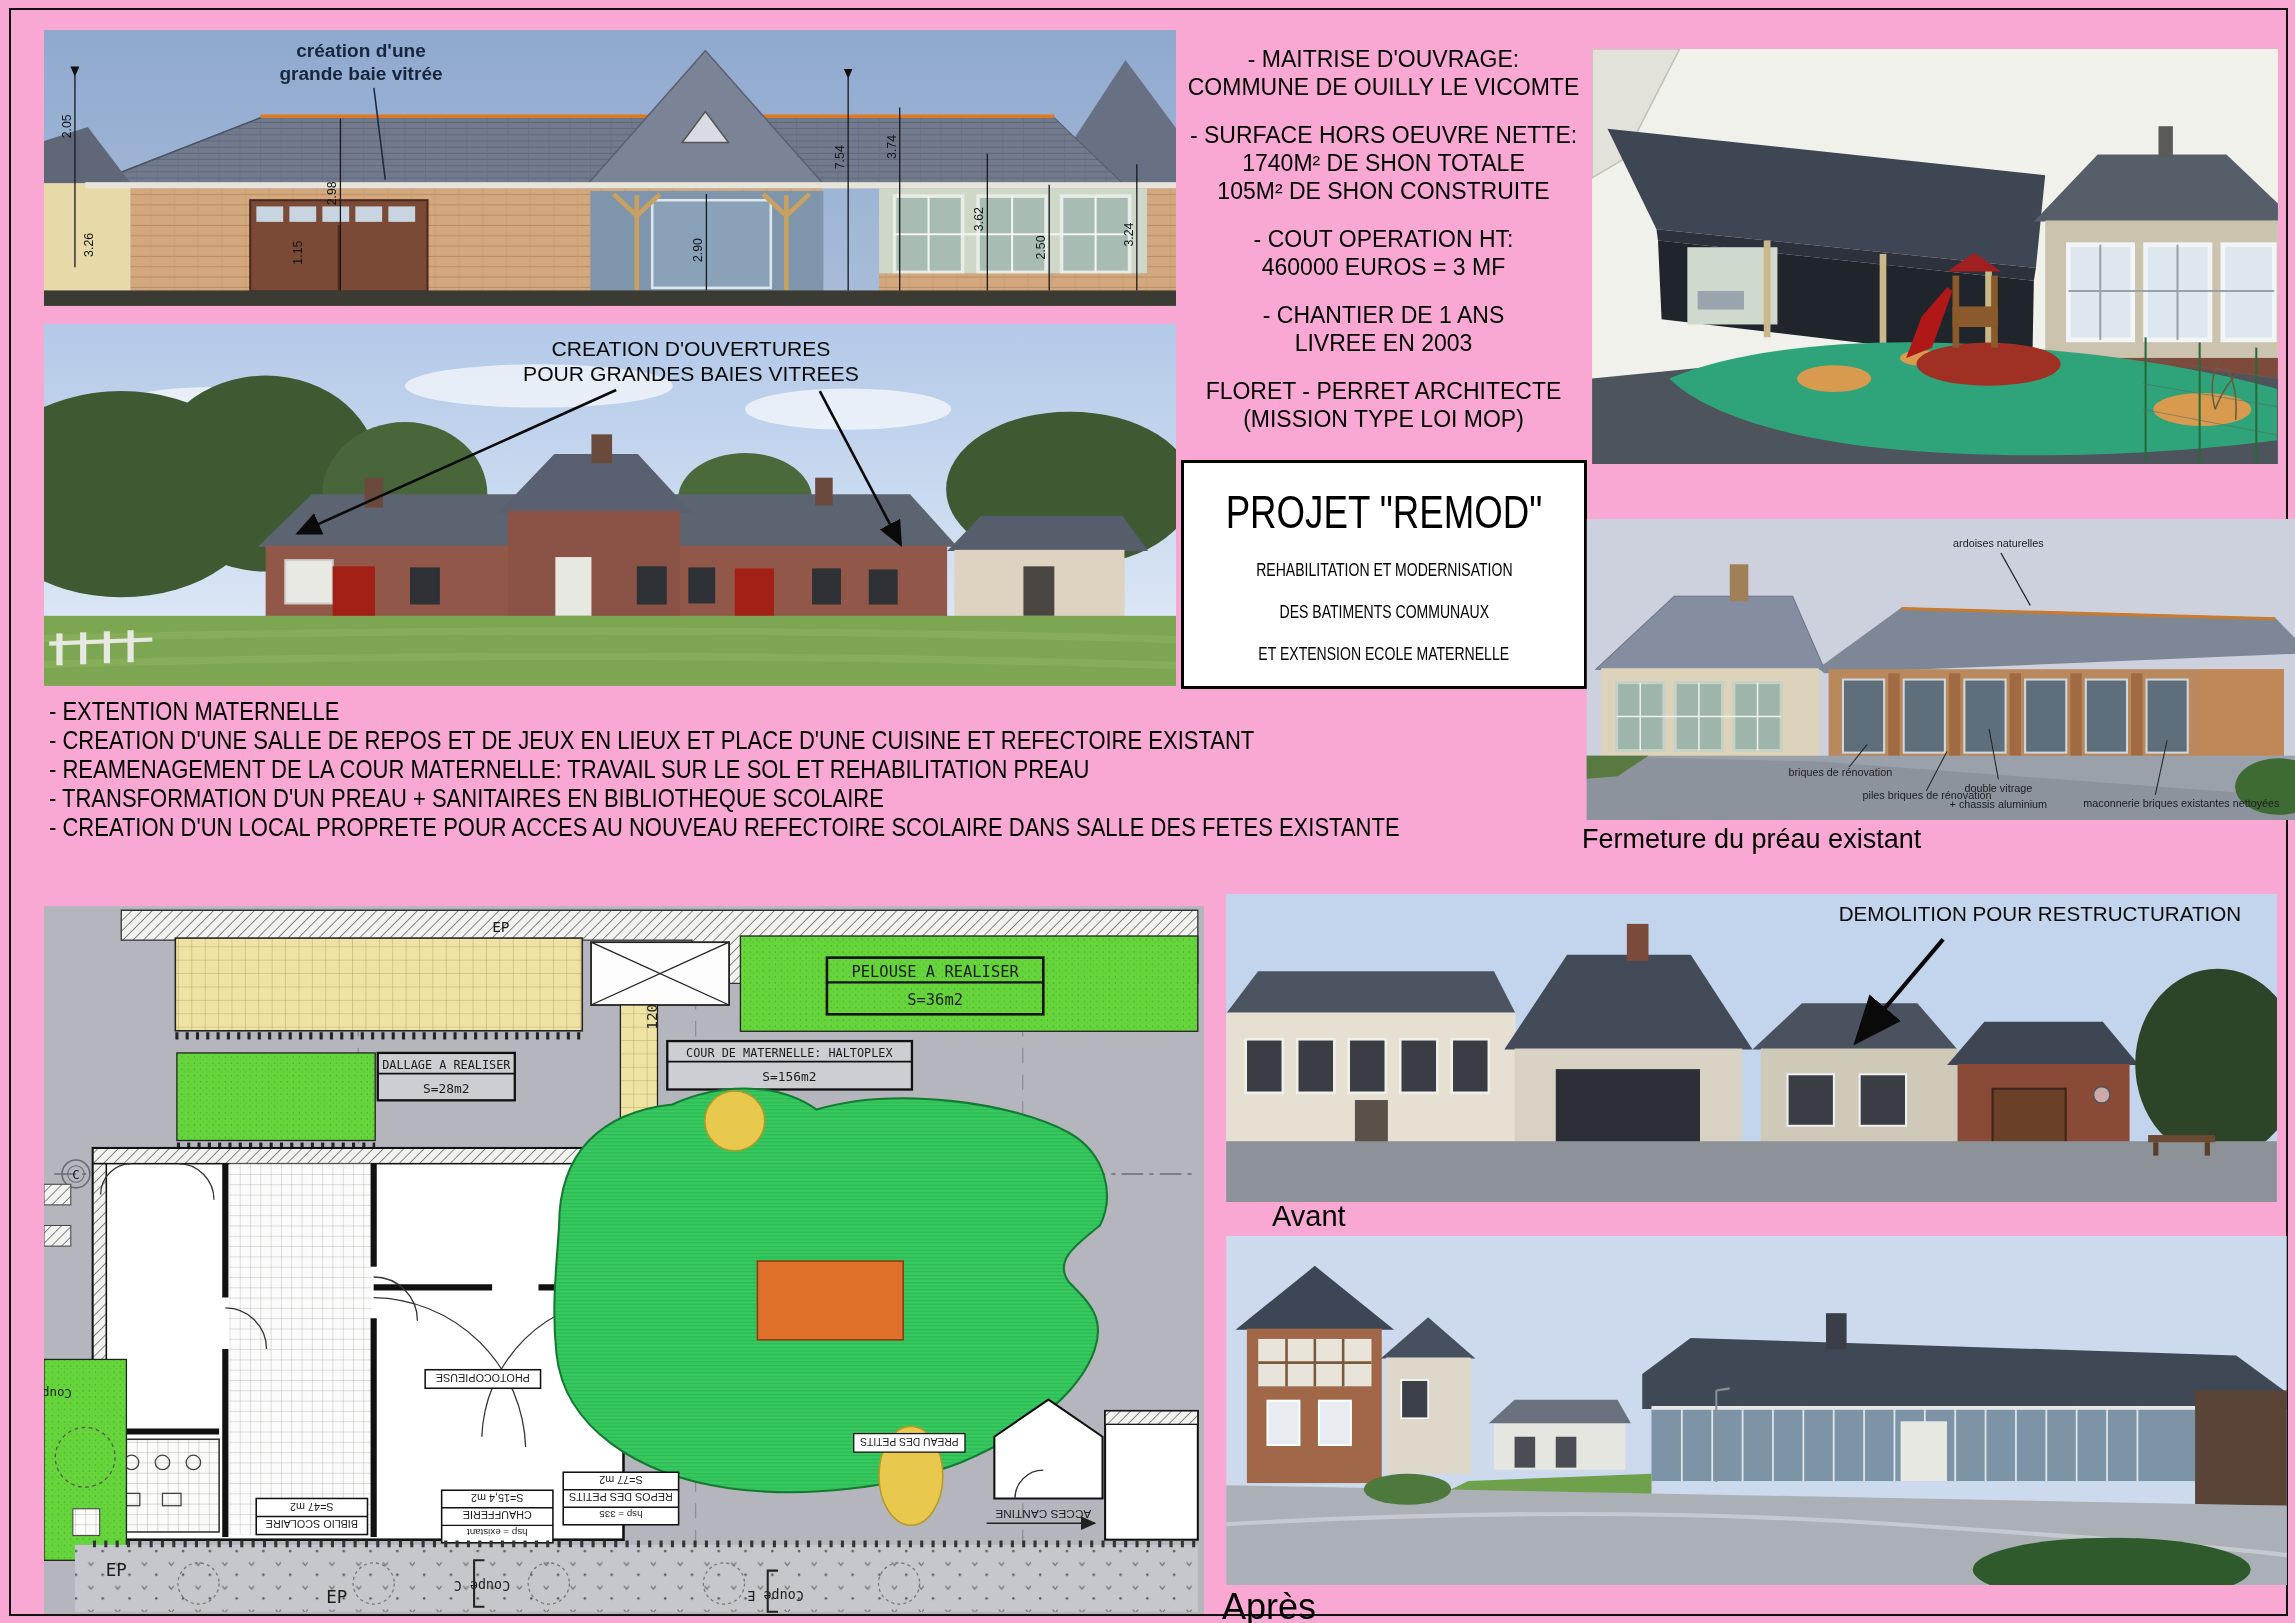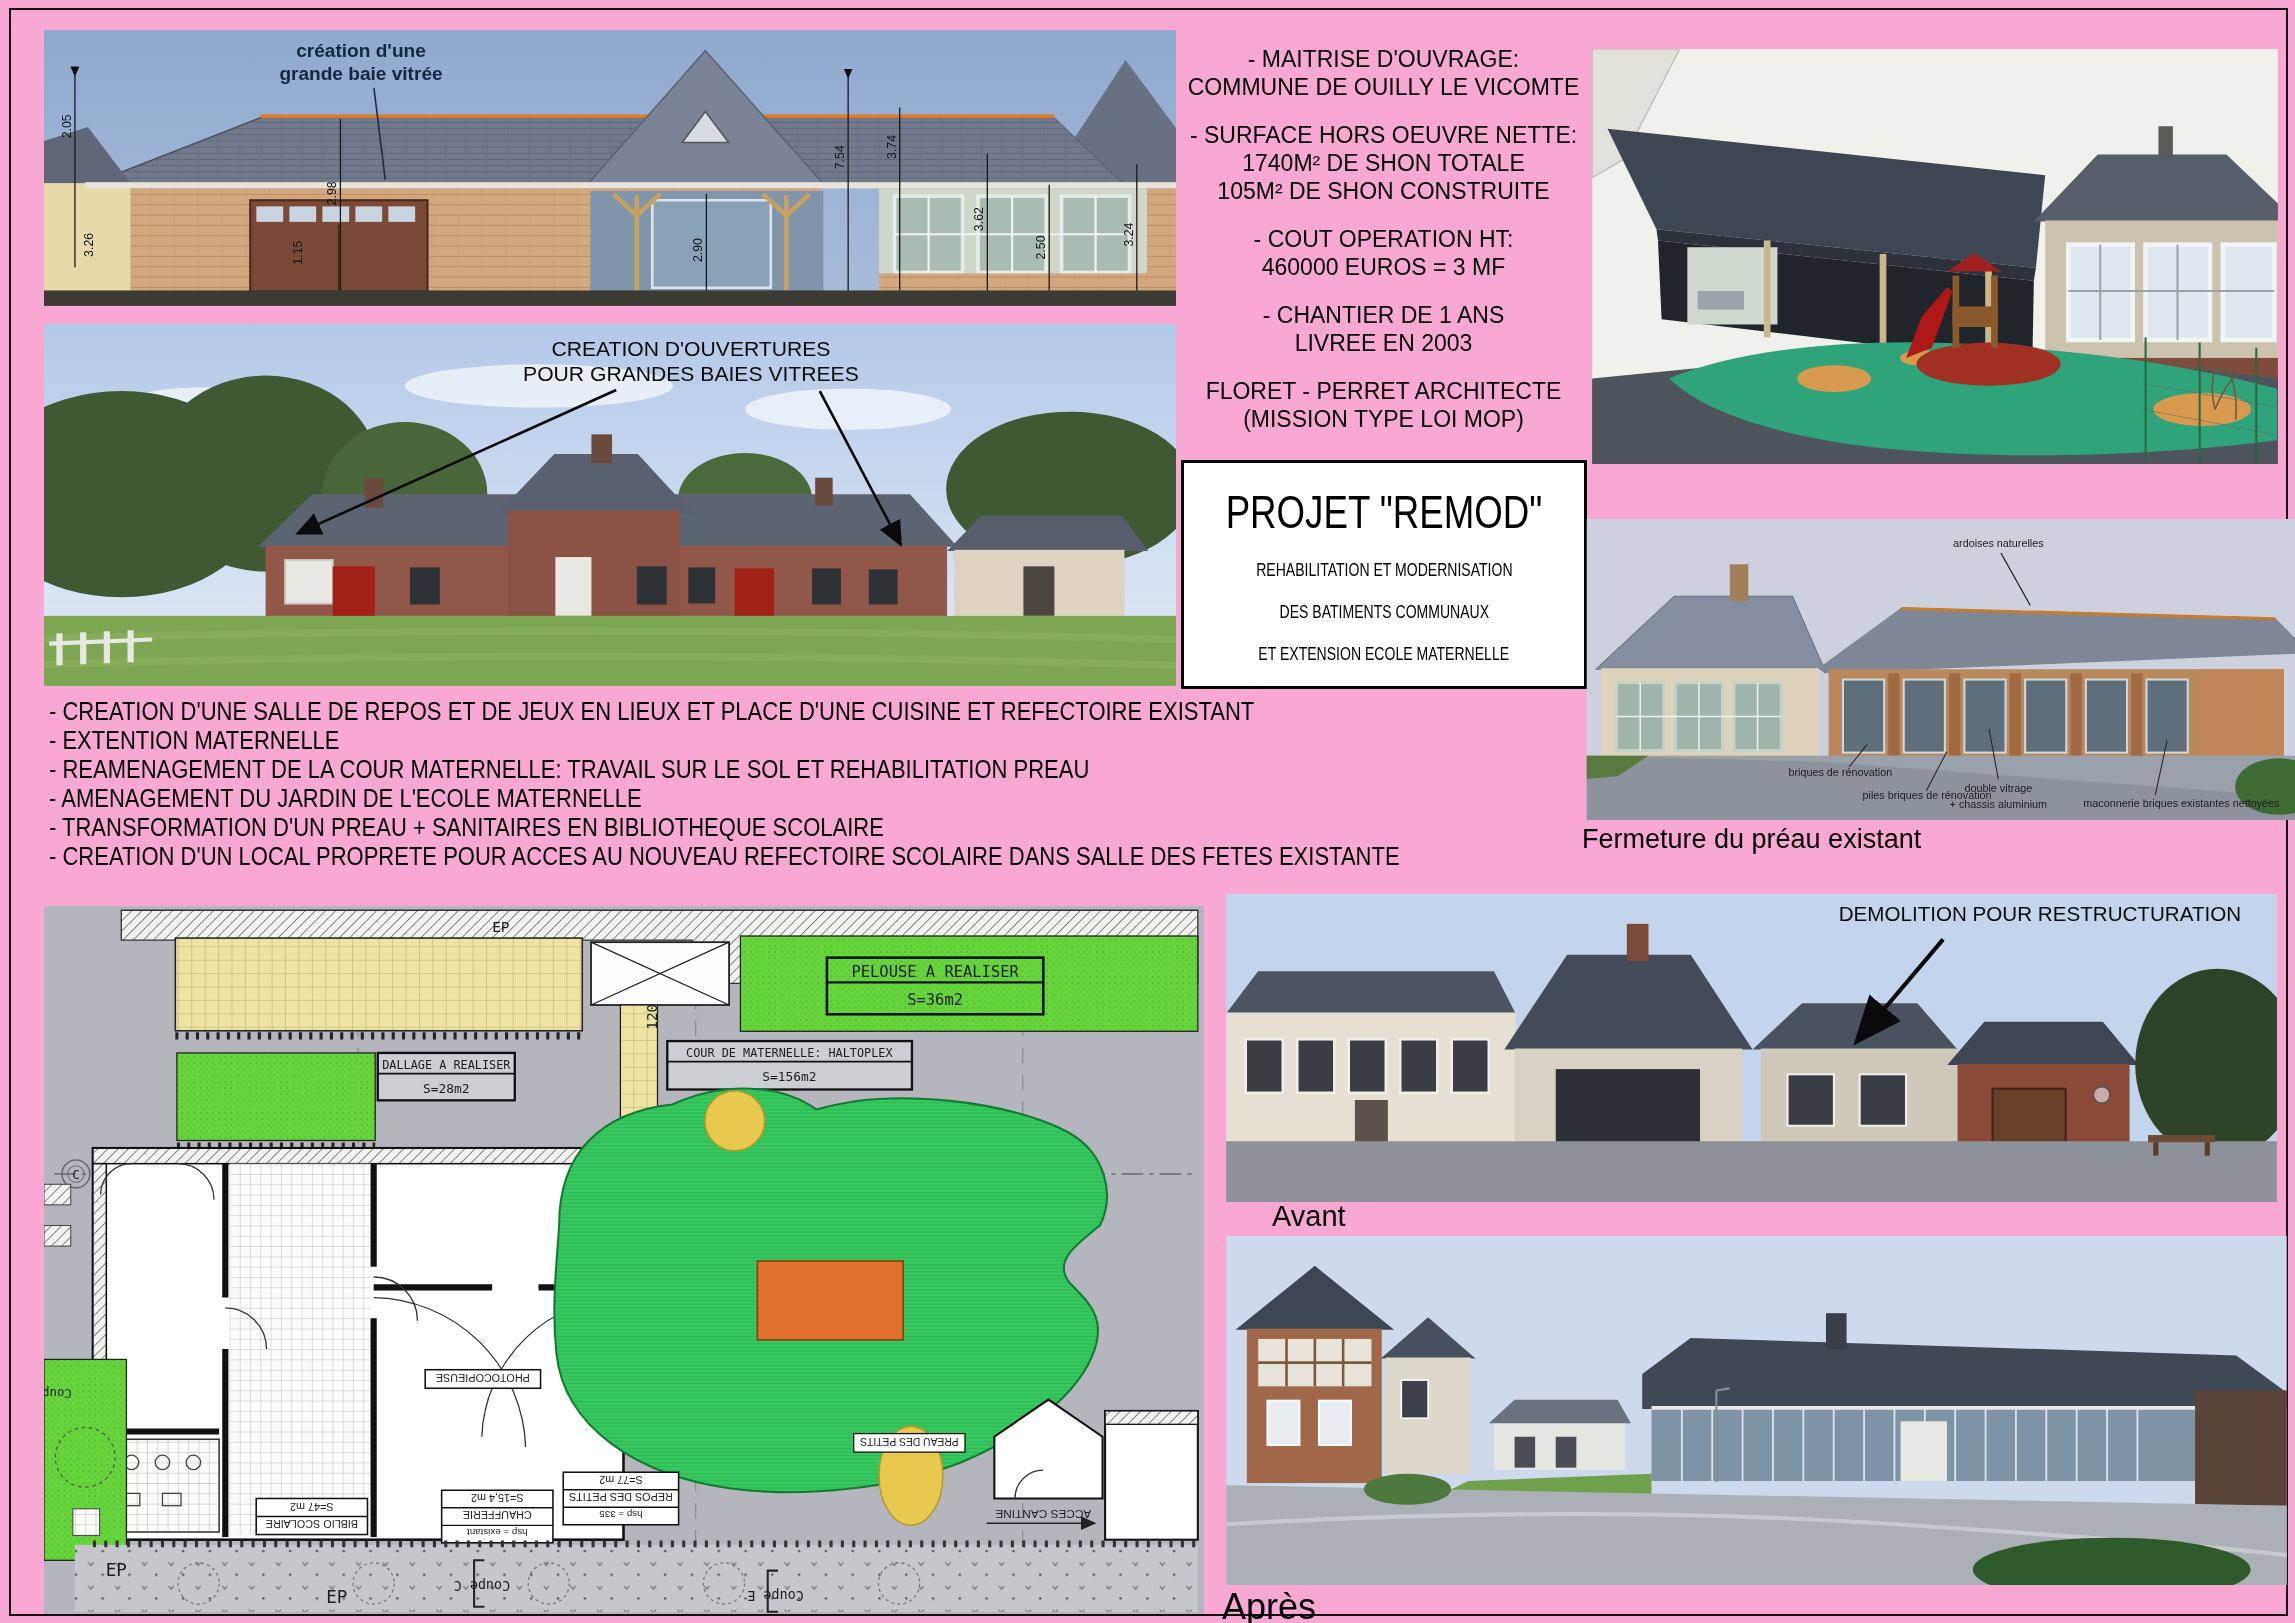--- a/index.html
+++ b/index.html
@@ -366,24 +366,23 @@
       <text x="800" y="530" text-anchor="middle">double vitrage</text>
       <text x="800" y="562" text-anchor="middle">+ chassis aluminium</text>
       <line x1="800" y1="506" x2="782" y2="408" stroke="#222" stroke-width="2"></line>
       <text x="965" y="560">maconnerie briques existantes nettoyées</text>
       <line x1="1105" y1="536" x2="1128" y2="430" stroke="#222" stroke-width="2"></line>
     </g>
   </svg>
   <div class="abs caption" style="left:1582px;top:824px">Fermeture du préau existant</div>
 
   <div class="abs" id="works">
+    <div><span class="cond">- EXTENTION MATERNELLE</span></div>
     <div><span class="cond">- CREATION D'UNE SALLE DE REPOS ET DE JEUX EN LIEUX ET PLACE D'UNE CUISINE ET REFECTOIRE EXISTANT</span></div>
-    <div><span class="cond">- EXTENTION MATERNELLE</span></div>
     <div><span class="cond">- REAMENAGEMENT DE LA COUR MATERNELLE: TRAVAIL SUR LE SOL ET REHABILITATION PREAU</span></div>
-    <div><span class="cond">- AMENAGEMENT DU JARDIN DE L'ECOLE MATERNELLE</span></div>
     <div><span class="cond">- TRANSFORMATION D'UN PREAU + SANITAIRES EN BIBLIOTHEQUE SCOLAIRE</span></div>
     <div><span class="cond">- CREATION D'UN LOCAL PROPRETE POUR ACCES AU NOUVEAU REFECTOIRE SCOLAIRE DANS SALLE DES FETES EXISTANTE</span></div>
   </div>
 
   <svg class="abs" style="left:44px;top:906px" width="1160" height="708" viewBox="0 0 2252 1374">
     <defs>
       <pattern id="sHatch" width="14" height="14" patternUnits="userSpaceOnUse" patternTransform="rotate(45)">
         <rect width="14" height="14" fill="#f2f2f0"></rect>
           <line x1="0" y1="0" x2="0" y2="14" stroke="#4a4a4a" stroke-width="2.5"></line>
       </pattern>

